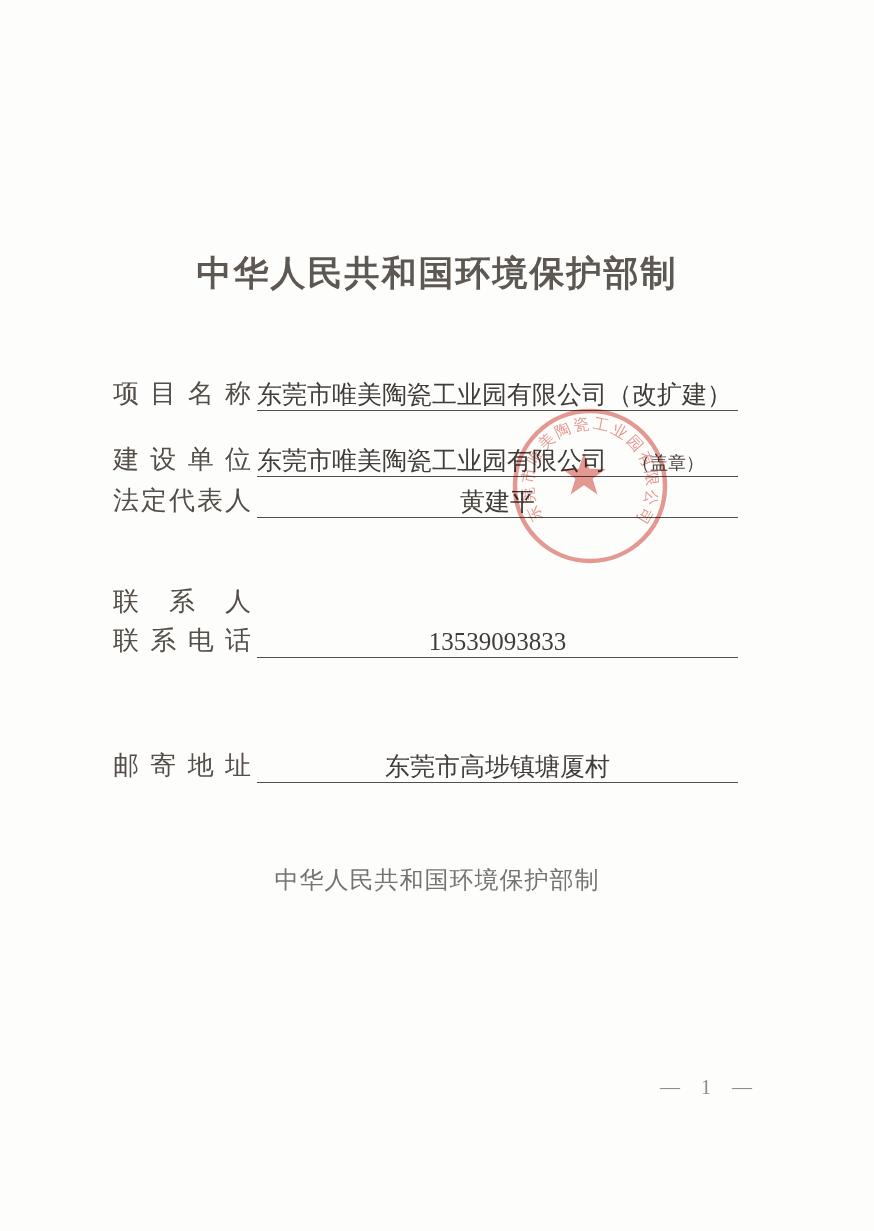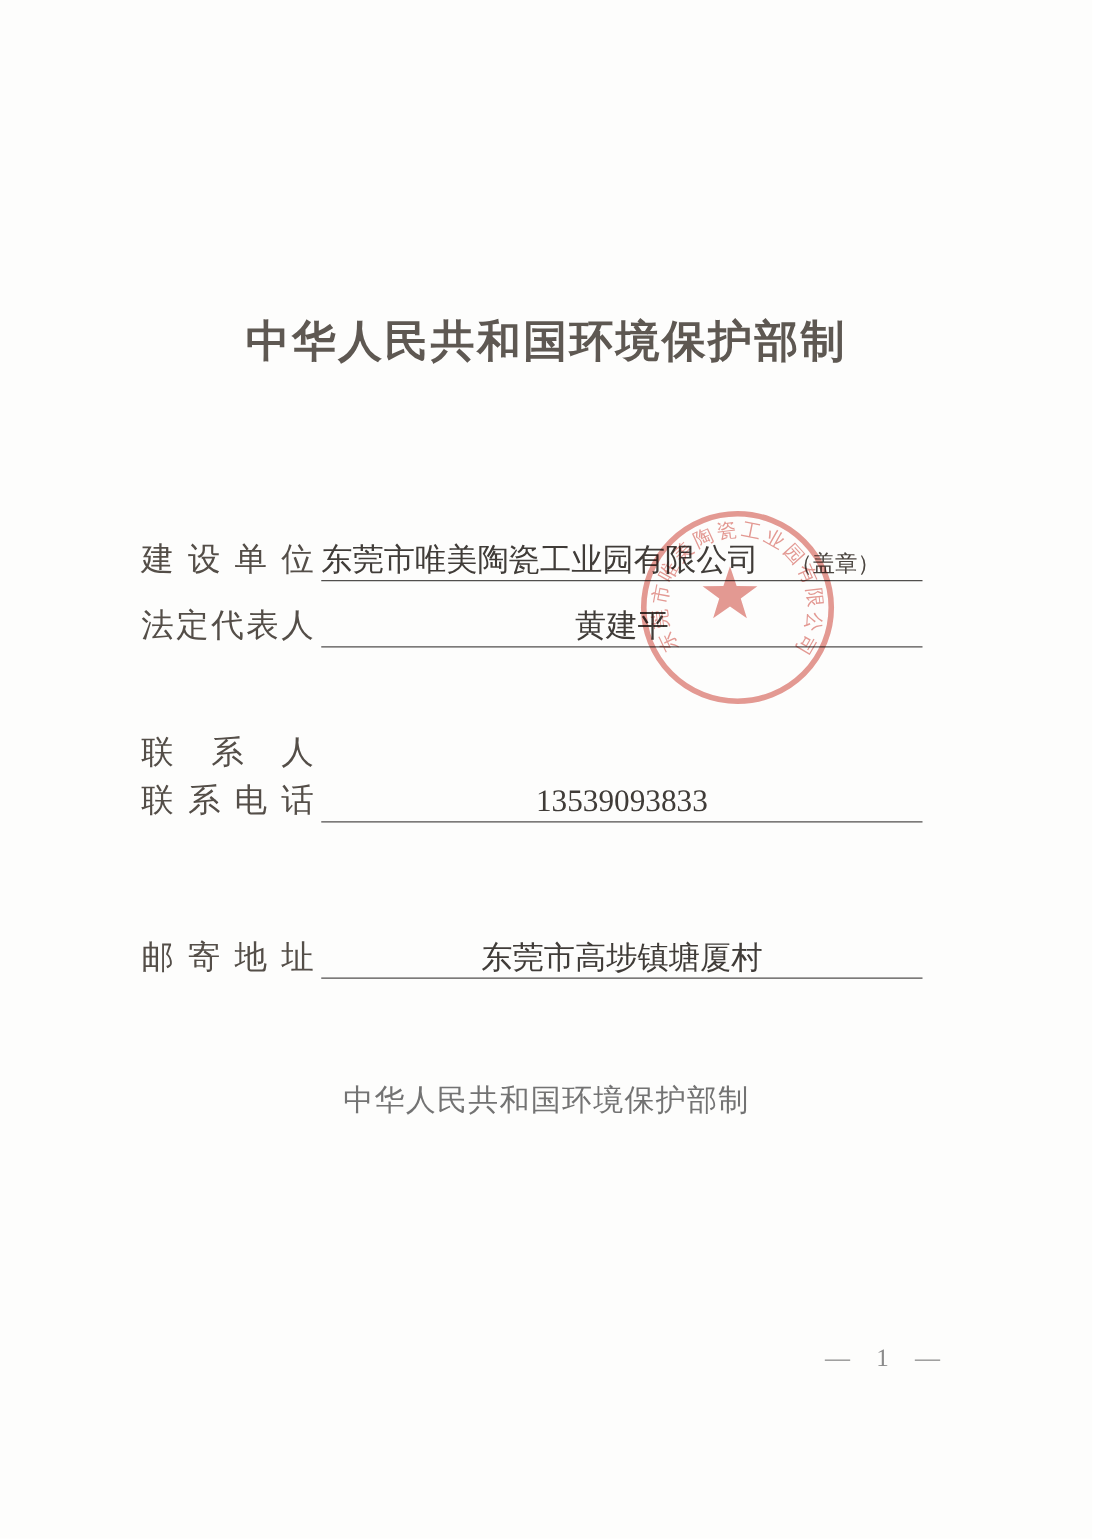--- a/index.html
+++ b/index.html
@@ -24,21 +24,21 @@
   }
   .form-row {
     position: absolute;
     left: 113px;
     width: 625px;
     height: 38px;
     display: flex;
     align-items: flex-end;
   }
   .row-1 { top: 373px; }
-  .row-2 { top: 427px; }
+  .row-2 { top: 439px; }
   .row-3 { top: 480px; }
   .row-4 { top: 581px; }
   .row-5 { top: 620px; }
   .row-6 { top: 684px; }
   .row-7 { top: 745px; }
   .field-label {
     flex: none;
     width: 138px;
     margin-right: 6px;
     font-size: 26px;
@@ -102,20 +102,26 @@
     pointer-events: none;
   }
 </style>
 </head>
 <body>
 
 <div class="page">
 
   <div class="doc-title">中华人民共和国环境保护部制</div>
 
+  <div class="form-row row-1">
+    <div class="field-label">项目名称</div>
+    <div class="field-line align-left">
+      <span class="field-value">东莞市唯美陶瓷工业园有限公司（改扩建）</span>
+    </div>
+  </div>
 
   <div class="form-row row-2">
     <div class="field-label">建设单位</div>
     <div class="field-line align-split">
       <span class="field-value">东莞市唯美陶瓷工业园有限公司</span>
       <span class="field-suffix">（盖章）</span>
     </div>
   </div>
 
   <div class="form-row row-3">

